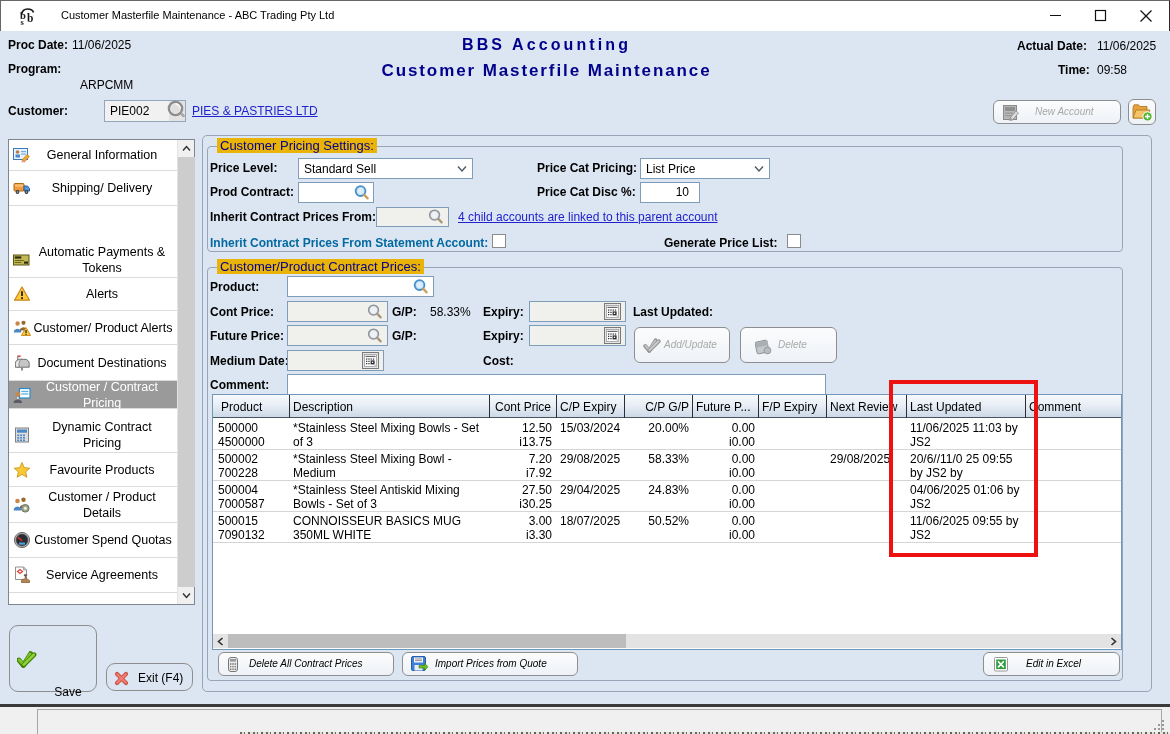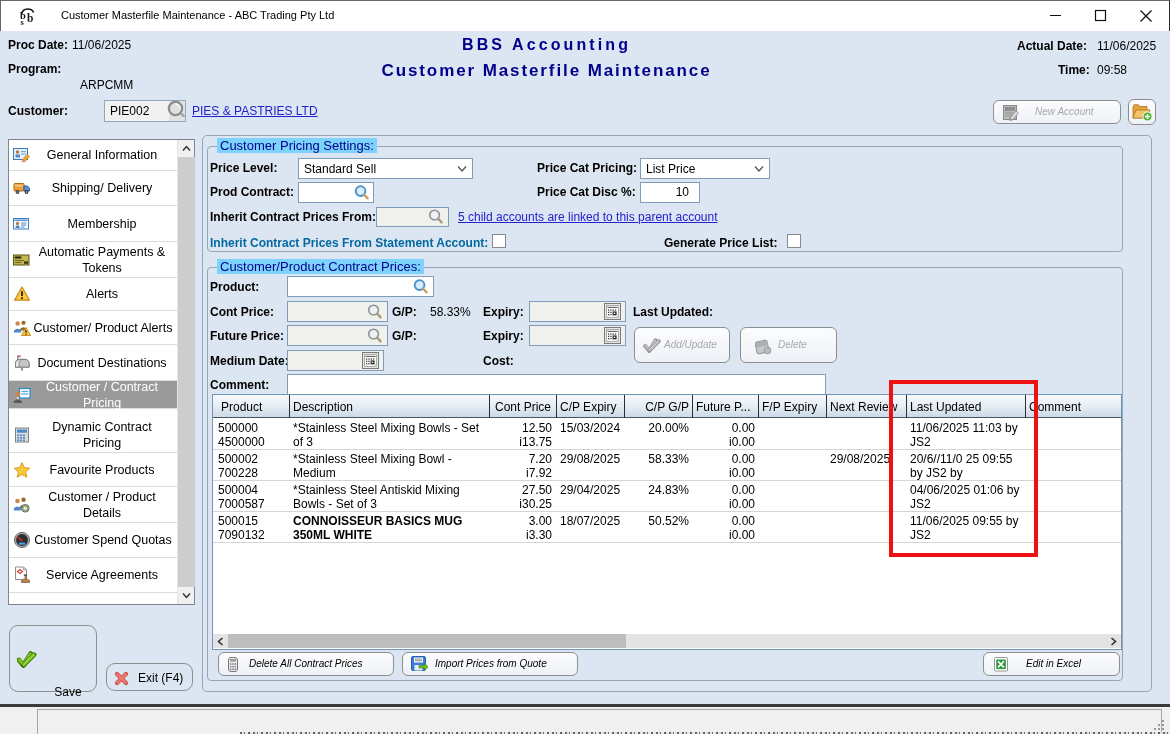--- a/index.html
+++ b/index.html
@@ -21,21 +21,21 @@
 
 
 .field { position:absolute; background:#fff; border:1px solid #7f9db9; }
 .field.dis { background:#f0f0ec; border-color:#7f9db9; }
 .ddl { position:absolute; background:#fff; border:1px solid #7f9db9; }
 .ddl .txt { position:absolute; left:5px; top:3px; font-size:12px; }
 .chk { position:absolute; width:14px; height:14px; background:#fff; border:1px solid #8a8a8a; }
 
 
 .gbox { position:absolute; border:1px solid #97a5b6; border-radius:4px; }
-.glabel { position:absolute; top:-9px; left:9px; background:#7dd3fc; padding:0 3px; color:#00008b; font-size:13px; }
+.glabel { position:absolute; top:-9px; left:9px; background:#eab308; padding:0 3px; color:#00008b; font-size:13px; }
 
 
 .btn { position:absolute; border:1px solid #8e8e8e; border-radius:6px; background:linear-gradient(#fbfcfd,#eef2f7); font-size:10px; white-space:nowrap;font-style:italic; }
 .btn2 { position:absolute; border:1px solid #8e8e8e; border-radius:9px; background:#dce6f2; font-size:12px; white-space:nowrap; }
 
 
 #sidebar { left:8px; top:139px; width:187px; height:466px; background:#fff; border:1px solid #7e8691; }
 .sitem { position:absolute; left:0; width:168px; border-bottom:1px solid #dcdcdc; display:flex; align-items:center; }
 .sitem .txt { position:absolute; left:21px; width:144px; text-align:center; line-height:16px; font-size:12.5px; }
 .sitem.sel { background:#9a9a9a; }
@@ -139,32 +139,20 @@
       <svg class="sicon" viewBox="0 0 18 18">
         <rect x="1" y="4.5" width="10" height="7.5" rx="1" fill="#f09a3c" stroke="#b06a10"></rect>
         <rect x="2" y="5.5" width="8" height="2.2" fill="#f8c078"></rect>
         <path d="M11 7 L14.5 7 L16.5 9.5 L16.5 12 L11 12 Z" fill="#5a94d8" stroke="#2a5a9a"></path>
         <circle cx="4.5" cy="13" r="1.9" fill="#3a3a3a"></circle>
         <circle cx="13.5" cy="13" r="1.9" fill="#3a3a3a"></circle>
         <circle cx="4.5" cy="13" r="0.8" fill="#9ac8f0"></circle>
         <circle cx="13.5" cy="13" r="0.8" fill="#9ac8f0"></circle>
       </svg>
       <span class="txt">Shipping/ Delivery</span>
-    </div>
-  <div class="sitem" style="top:66px;height:36px;">
-      <svg class="sicon" viewBox="0 0 18 18">
-        <rect x="0.5" y="3.5" width="15" height="10.5" fill="#fff" stroke="#3a7abf"></rect>
-        <rect x="1.5" y="4.5" width="13" height="1.6" fill="#5a94d8"></rect>
-        <circle cx="4.5" cy="8.5" r="1.7" fill="#b97a3f"></circle>
-        <rect x="2.6" y="10.6" width="4" height="2.4" fill="#4a88c8"></rect>
-        <rect x="8" y="7.5" width="5.5" height="1.1" fill="#5a94d8"></rect>
-        <rect x="8" y="9.5" width="5.5" height="1.1" fill="#5a94d8"></rect>
-        <rect x="8" y="11.5" width="3.5" height="1.1" fill="#5a94d8"></rect>
-      </svg>
-      <span class="txt">Membership</span>
     </div>
   <div class="sitem" style="top:102px;height:36px;">
       <svg class="sicon" viewBox="0 0 18 18">
         <rect x="0.5" y="4" width="15.5" height="10" fill="#c4b852" stroke="#5a5418"></rect>
         <rect x="1.8" y="5.4" width="6.5" height="2.2" fill="#2e2c10"></rect>
         <rect x="1.8" y="9" width="9" height="1" fill="#6a6420"></rect>
         <rect x="1.8" y="11" width="6.5" height="1" fill="#6a6420"></rect>
         <rect x="11" y="10.5" width="4" height="2.2" fill="#2e2c10"></rect>
       </svg>
       <span class="txt">Automatic Payments &amp;<br>Tokens</span>
@@ -323,21 +311,21 @@
   </svg>
 <div class="abs b" style="left:537px; top:185px;">Price Cat Disc %:</div>
 <div class="field" style="left:640px; top:182px; width:60px; height:21px; text-align:right; padding:2px 10px 0 0; font-size:12px;">10</div>
 <div class="abs b" style="left:210px; top:210px;">Inherit Contract Prices From:</div>
 <div class="field dis" style="left:376px; top:207px; width:73px; height:20px;"></div>
 <svg class="abs" style="left:427px; top:208px;" width="17" height="17" viewBox="0 0 18 18">
     <circle cx="8" cy="7.5" r="5.2" fill="#e0e4e8" stroke="#8f959c" stroke-width="1.6"></circle>
     <circle cx="8" cy="7.5" r="3.4" fill="#eff2f5"></circle>
     <path d="M12 11.5 L15.5 15.2" stroke="#a89878" stroke-width="2.4" stroke-linecap="round"></path>
   </svg>
-<div class="abs" style="left:458px; top:210px; color:#2222cc; text-decoration:underline;">5 child accounts are linked to this parent account</div>
+<div class="abs" style="left:458px; top:210px; color:#2222cc; text-decoration:underline;">4 child accounts are linked to this parent account</div>
 <div class="abs b" style="left:210px; top:236px; color:#0369a1;">Inherit Contract Prices From Statement Account:</div>
 <div class="chk" style="left:492px; top:234px;"></div>
 <div class="abs b" style="left:664px; top:236px;">Generate Price List:</div>
 <div class="chk" style="left:787px; top:234px;"></div>
 
 <div class="gbox" style="left:207px; top:267px; width:916px; height:414px;">
   <div class="glabel">Customer/Product Contract Prices:</div>
 </div>
 <div class="abs b" style="left:210px; top:280px;">Product:</div>
 <div class="field" style="left:287px; top:276px; width:147px; height:21px;"></div>
@@ -491,21 +479,21 @@
     <span class="tc" style="left:5px;top:2px;">500004<br>7000587</span>
     <span class="tc" style="left:80px;top:2px;">*Stainless Steel Antiskid Mixing<br>Bowls - Set of 3</span>
     <span class="tc" style="left:239px;top:2px;width:100px;text-align:right;">27.50<br>i30.25</span>
     <span class="tc" style="left:347px;top:2px;">29/04/2025</span>
     <span class="tc" style="left:376px;top:2px;width:100px;text-align:right;">24.83%</span>
     <span class="tc" style="left:442px;top:2px;width:100px;text-align:right;">0.00<br>i0.00</span>
     <span class="tc" style="left:697px;top:2px;">04/06/2025 01:06 by<br>JS2</span>
   </div>
   <div class="trow" style="top:117px;">
     <span class="tc" style="left:5px;top:2px;">500015<br>7090132</span>
-    <span class="tc" style="left:80px;top:2px;font-weight:bold;">CONNOISSEUR BASICS MUG<br>350ML WHITE</span>
+    <span class="tc" style="left:80px;top:2px;">CONNOISSEUR BASICS MUG<br>350ML WHITE</span>
     <span class="tc" style="left:239px;top:2px;width:100px;text-align:right;">3.00<br>i3.30</span>
     <span class="tc" style="left:347px;top:2px;">18/07/2025</span>
     <span class="tc" style="left:376px;top:2px;width:100px;text-align:right;">50.52%</span>
     <span class="tc" style="left:442px;top:2px;width:100px;text-align:right;">0.00<br>i0.00</span>
     <span class="tc" style="left:697px;top:2px;">11/06/2025 09:55 by<br>JS2</span>
   </div>
   <div id="hscroll">
     <svg style="position:absolute;left:4px;top:3px;" width="7" height="9" viewBox="0 0 7 9">
         <path d="M5.5 1 L1.5 4.5 L5.5 8" fill="none" stroke="#303030" stroke-width="1.6"></path>
       </svg>

